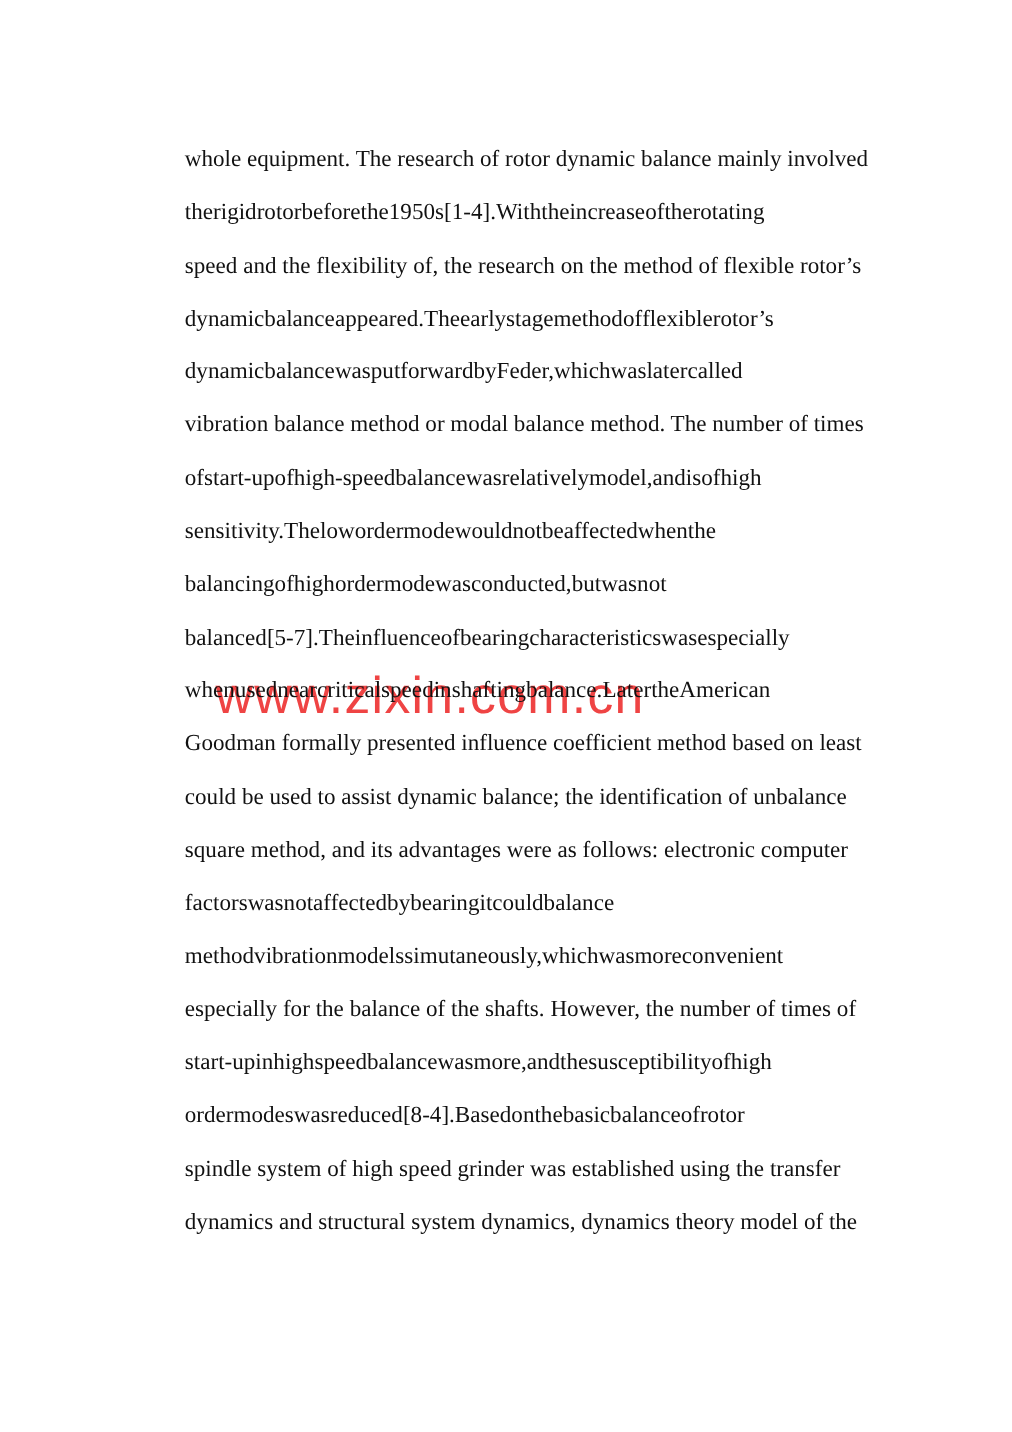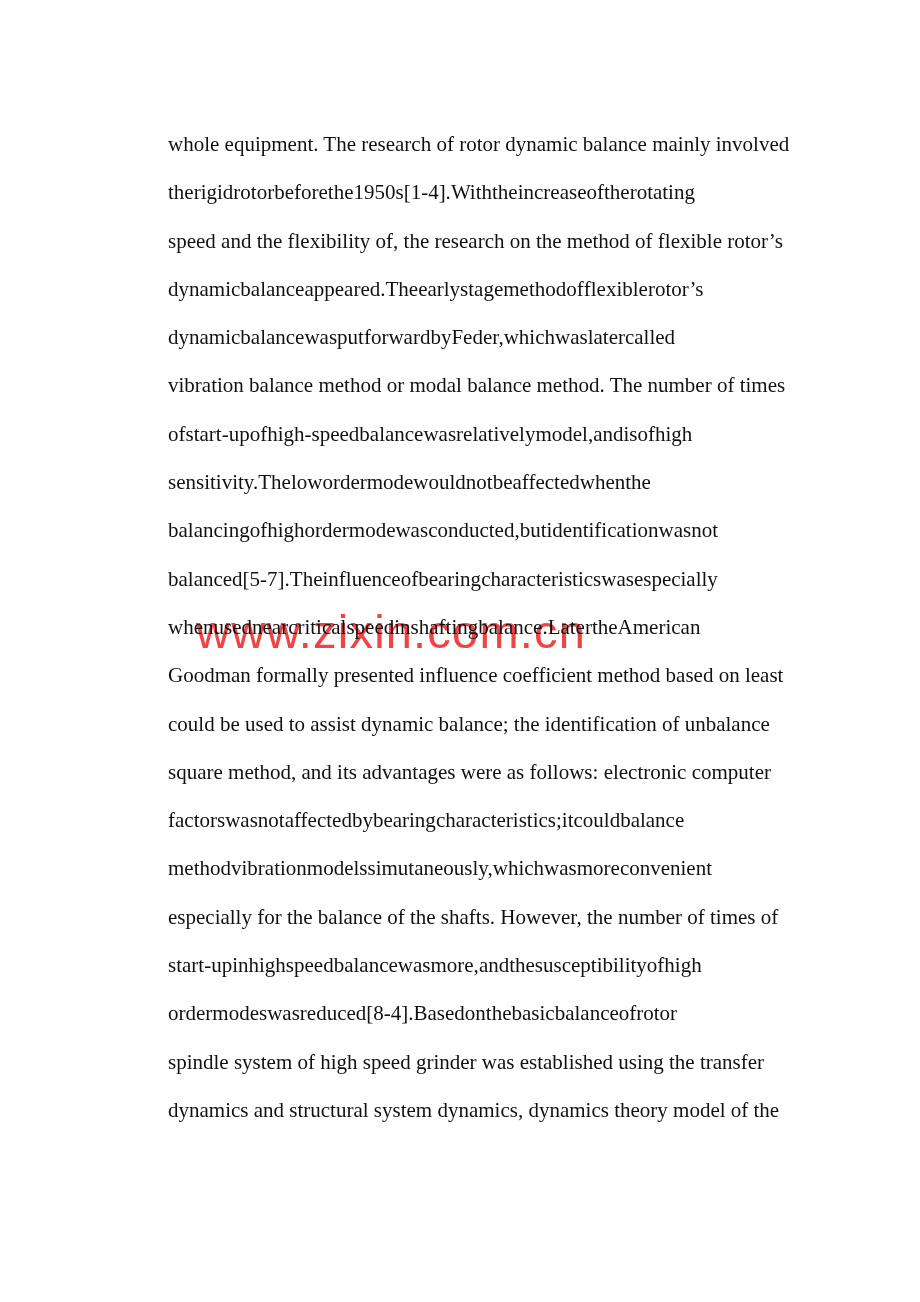--- a/index.html
+++ b/index.html
@@ -153,21 +153,20 @@
       </div>
       <div class="doc-line justify">
         <span class="w">balancing</span>
         <span class="w">of</span>
         <span class="w">high</span>
         <span class="w">order</span>
         <span class="w">mode</span>
         <span class="w">was</span>
         <span class="w">conducted,</span>
         <span class="w">but</span>
-        <span class="w">identification</span>
         <span class="w">was</span>
         <span class="w">not</span>
       </div>
       <div class="doc-line justify">
         <span class="w">balanced[5-7].</span>
         <span class="w">The</span>
         <span class="w">influence</span>
         <span class="w">of</span>
         <span class="w">bearing</span>
         <span class="w">characteristics</span>
@@ -190,21 +189,20 @@
       <div class="doc-line natural">Goodman formally presented influence coefficient method based on least</div>
       <div class="doc-line natural">could be used to assist dynamic balance; the identification of unbalance</div>
       <div class="doc-line natural">square method, and its advantages were as follows: electronic computer</div>
       <div class="doc-line justify">
         <span class="w">factors</span>
         <span class="w">was</span>
         <span class="w">not</span>
         <span class="w">affected</span>
         <span class="w">by</span>
         <span class="w">bearing</span>
-        <span class="w">characteristics;</span>
         <span class="w">it</span>
         <span class="w">could</span>
         <span class="w">balance</span>
       </div>
       <div class="doc-line justify">
         <span class="w">method</span>
         <span class="w">vibration</span>
         <span class="w">models</span>
         <span class="w">simutaneously,</span>
         <span class="w">which</span>

